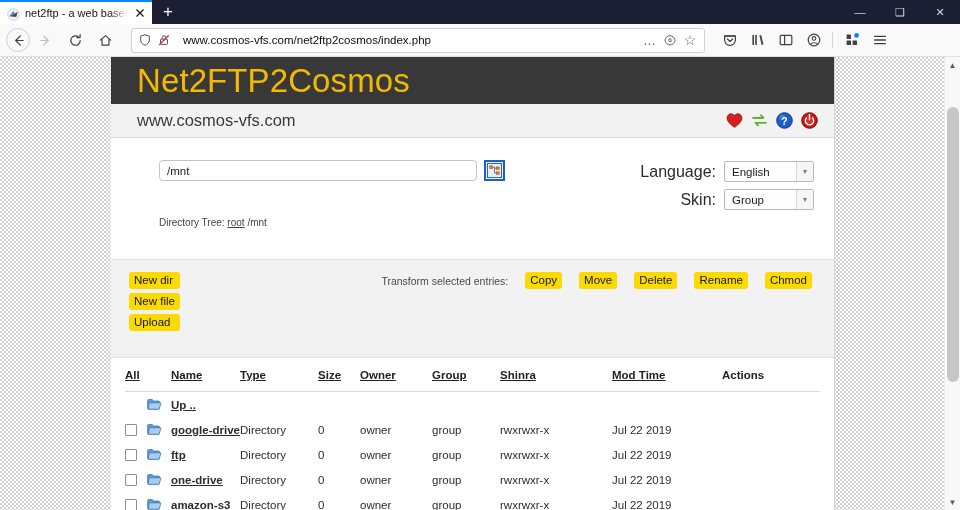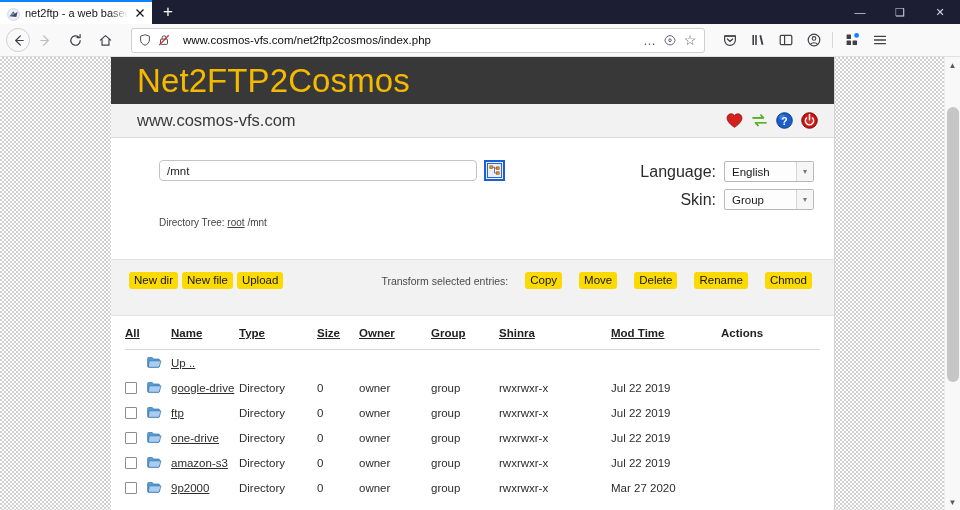--- a/index.html
+++ b/index.html
@@ -165,21 +165,21 @@
     justify-content: center; color: #777; font-size: 8px;
   }
 
   
   .actionband {
     background: #f2f2f2; border-top: 1px solid #e2e2e2;
     border-bottom: 1px solid #e2e2e2;
     margin-top: 31px; padding: 12px 22px 26px 18px;
     display: flex; align-items: flex-start; flex: 0 0 auto;
   }
-  .btnset { display: flex; gap: 4px; }
+  .btnset { display: flex; gap: 4px; flex-direction: column; }
   .ybtn {
     background: #fada00; color: #171717; font-size: 11.5px;
     padding: 2px 5px 3px 5px; border-radius: 3px; line-height: 1.05;
     white-space: nowrap;
   }
   .transform {
     margin-left: auto; display: flex; align-items: center; gap: 17px;
   }
   .transform-label { font-size: 10.5px; color: #4a4a4a; }
 
@@ -212,21 +212,21 @@
   th.c-size   { width: 42px; }
   th.c-owner  { width: 72px; }
   th.c-group  { width: 68px; }
   th.c-perms  { width: 112px; }
   th.c-mtime  { width: 110px; }
 
   .cb {
     width: 12px; height: 12px; border: 1px solid #8d8d8d;
     background: #fff; display: block; border-radius: 1px;
   }
-  .fname { color: #2d2d2d; text-decoration: underline; }
+  .fname { color: #2d2d2d; text-decoration: underline; font-weight: bold; }
   .folder-ico { display: block; width: 15px; height: 13px; }
 
   
   .vscroll {
     position: absolute; right: 0; top: 0; bottom: 0; width: 16px;
     background: #f8f8f8; border-left: 1px solid #ececec;
     display: flex; flex-direction: column; align-items: center;
     z-index: 5;
   }
   .vs-arrow {

